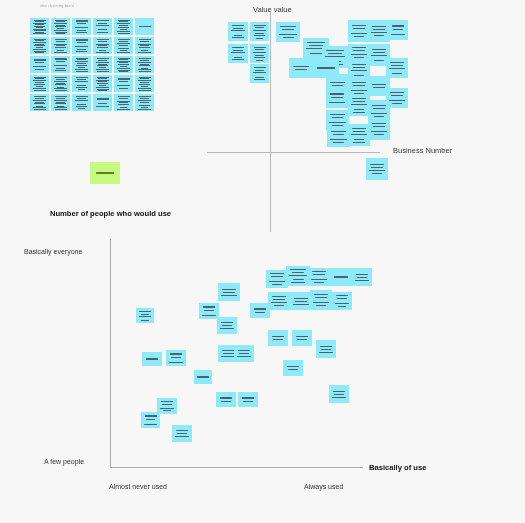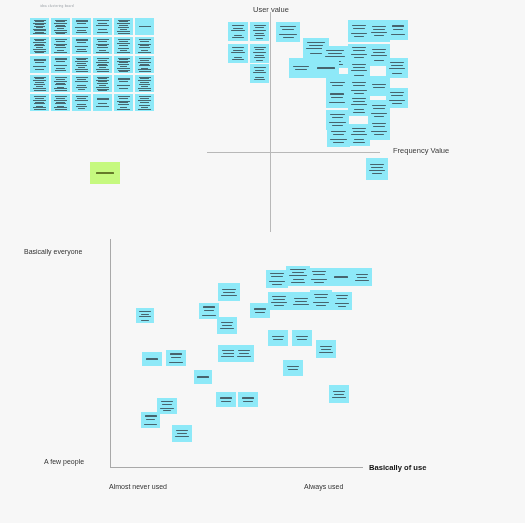--- a/index.html
+++ b/index.html
@@ -613,26 +613,27 @@
         <div class="ln" style="width: 88%;"></div>
         <div class="ln" style="width: 55%;"></div>
       </div>
       <div class="note" style="left: 166px; top: 158px; width: 22px; height: 22px;">
         <div class="ln" style="width: 80%;"></div>
         <div class="ln" style="width: 62%;"></div>
         <div class="ln" style="width: 88%;"></div>
         <div class="ln" style="width: 55%;"></div>
       </div>
     </div>
-  <div class="lbl" id="lbl-user-value">User value</div>
-  <div class="lbl" id="lbl-business-value">Frequency Value</div>
+  <div class="lbl" id="lbl-user-value">Value value</div>
+  <div class="lbl" id="lbl-business-value">Business Number</div>
 
   <div id="scatter">
     <div class="axis-y"></div>
     <div class="axis-x"></div>
+    <div class="lbl-bold" id="lbl-people">Number of people who would use</div>
     <div class="lbl-bold" id="lbl-frequency">Basically of use</div>
   <div class="note" style="left: 136px; top: 108px; width: 18px; height: 15px;">
         <div class="ln" style="width: 80%;"></div>
         <div class="ln" style="width: 62%;"></div>
         <div class="ln" style="width: 88%;"></div>
         <div style="height: 2px;"></div>
         <div class="ln" style="width: 55%;"></div>
       </div>
       <div class="note" style="left: 142px; top: 152px; width: 20px; height: 14px;">
         <div class="ln" style="width: 80%; height: 1.6px;"></div>

